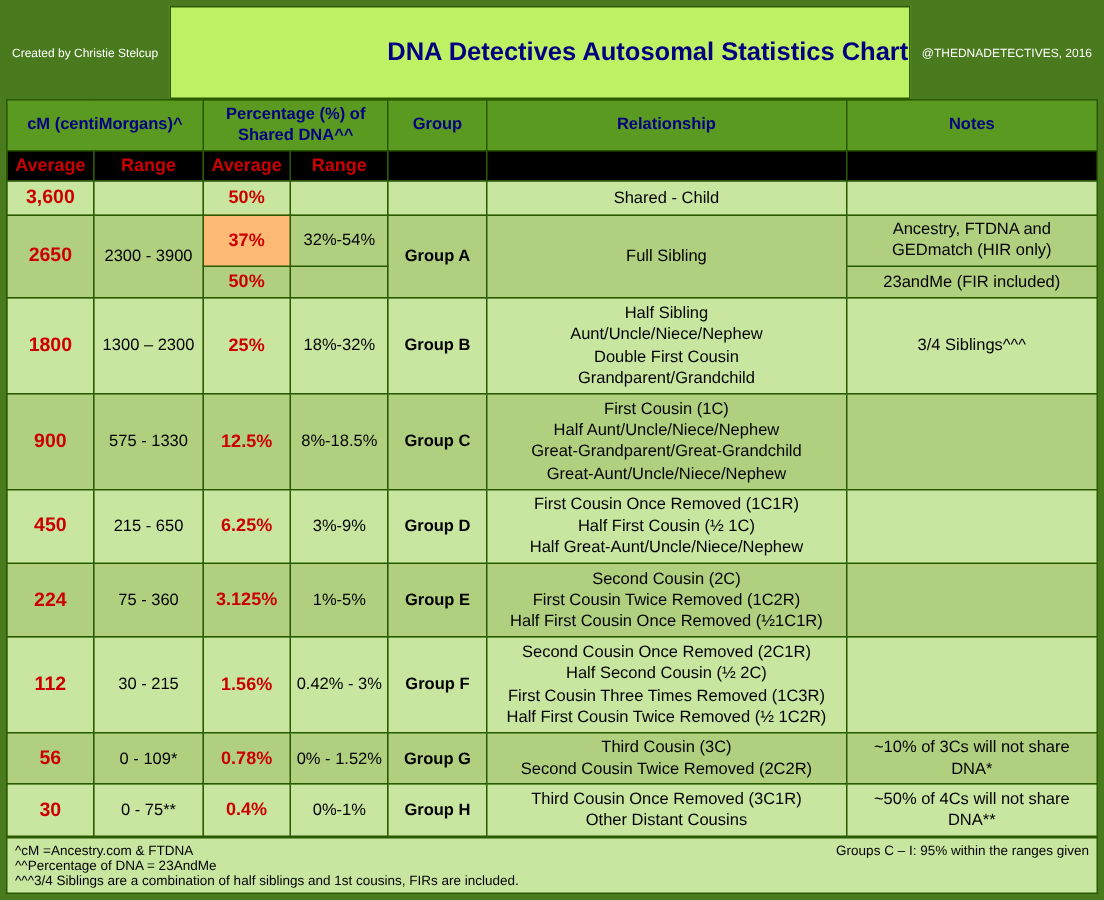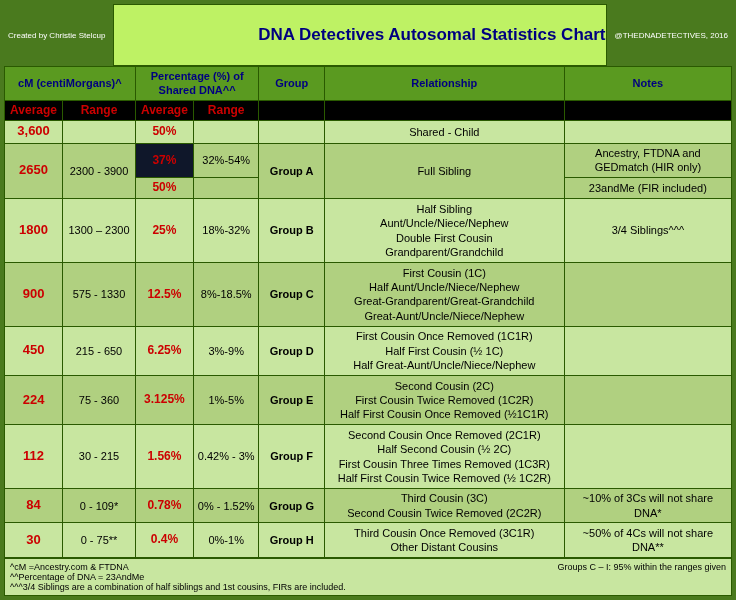--- a/index.html
+++ b/index.html
@@ -156,21 +156,21 @@
         <td style="background:#c8e6a0"></td>
         <td style="background:#c8e6a0" class="pct-cell">50%</td>
         <td style="background:#c8e6a0"></td>
         <td style="background:#c8e6a0" class="group-cell"></td>
         <td style="background:#c8e6a0">Shared - Child</td>
         <td style="background:#c8e6a0"></td>
       </tr>
         <tr>
         <td rowspan="2" style="background:#b0d080" class="cm-cell">2650</td>
         <td rowspan="2" style="background:#b0d080">2300 - 3900</td>
-        <td style="background:#0f172a" class="pct-cell">37%</td>
+        <td style="background:#fdba74" class="pct-cell">37%</td>
         <td style="background:#b0d080">32%-54%</td>
         <td rowspan="2" style="background:#b0d080" class="group-cell">Group A</td>
         <td rowspan="2" style="background:#b0d080">Full Sibling</td>
         <td style="background:#b0d080">Ancestry, FTDNA and GEDmatch (HIR only)</td>
       </tr>
         <tr>
         <td style="background:#b0d080" class="pct-cell">50%</td>
         <td style="background:#b0d080"></td>
         <td style="background:#b0d080">23andMe (FIR included)</td>
       </tr>
@@ -213,21 +213,21 @@
         <tr>
         <td style="background:#c8e6a0" class="cm-cell">112</td>
         <td style="background:#c8e6a0">30 - 215</td>
         <td style="background:#c8e6a0" class="pct-cell">1.56%</td>
         <td style="background:#c8e6a0">0.42% - 3%</td>
         <td style="background:#c8e6a0" class="group-cell">Group F</td>
         <td style="background:#c8e6a0">Second Cousin Once Removed (2C1R)<br>Half Second Cousin (½ 2C)<br>First Cousin Three Times Removed (1C3R)<br>Half First Cousin Twice Removed (½ 1C2R)</td>
         <td style="background:#c8e6a0"></td>
       </tr>
         <tr>
-        <td style="background:#b0d080" class="cm-cell">84</td>
+        <td style="background:#b0d080" class="cm-cell">56</td>
         <td style="background:#b0d080">0 - 109*</td>
         <td style="background:#b0d080" class="pct-cell">0.78%</td>
         <td style="background:#b0d080">0% - 1.52%</td>
         <td style="background:#b0d080" class="group-cell">Group G</td>
         <td style="background:#b0d080">Third Cousin (3C)<br>Second Cousin Twice Removed (2C2R)</td>
         <td style="background:#b0d080">~10% of 3Cs will not share DNA*</td>
       </tr>
         <tr>
         <td style="background:#c8e6a0" class="cm-cell">30</td>
         <td style="background:#c8e6a0">0 - 75**</td>

